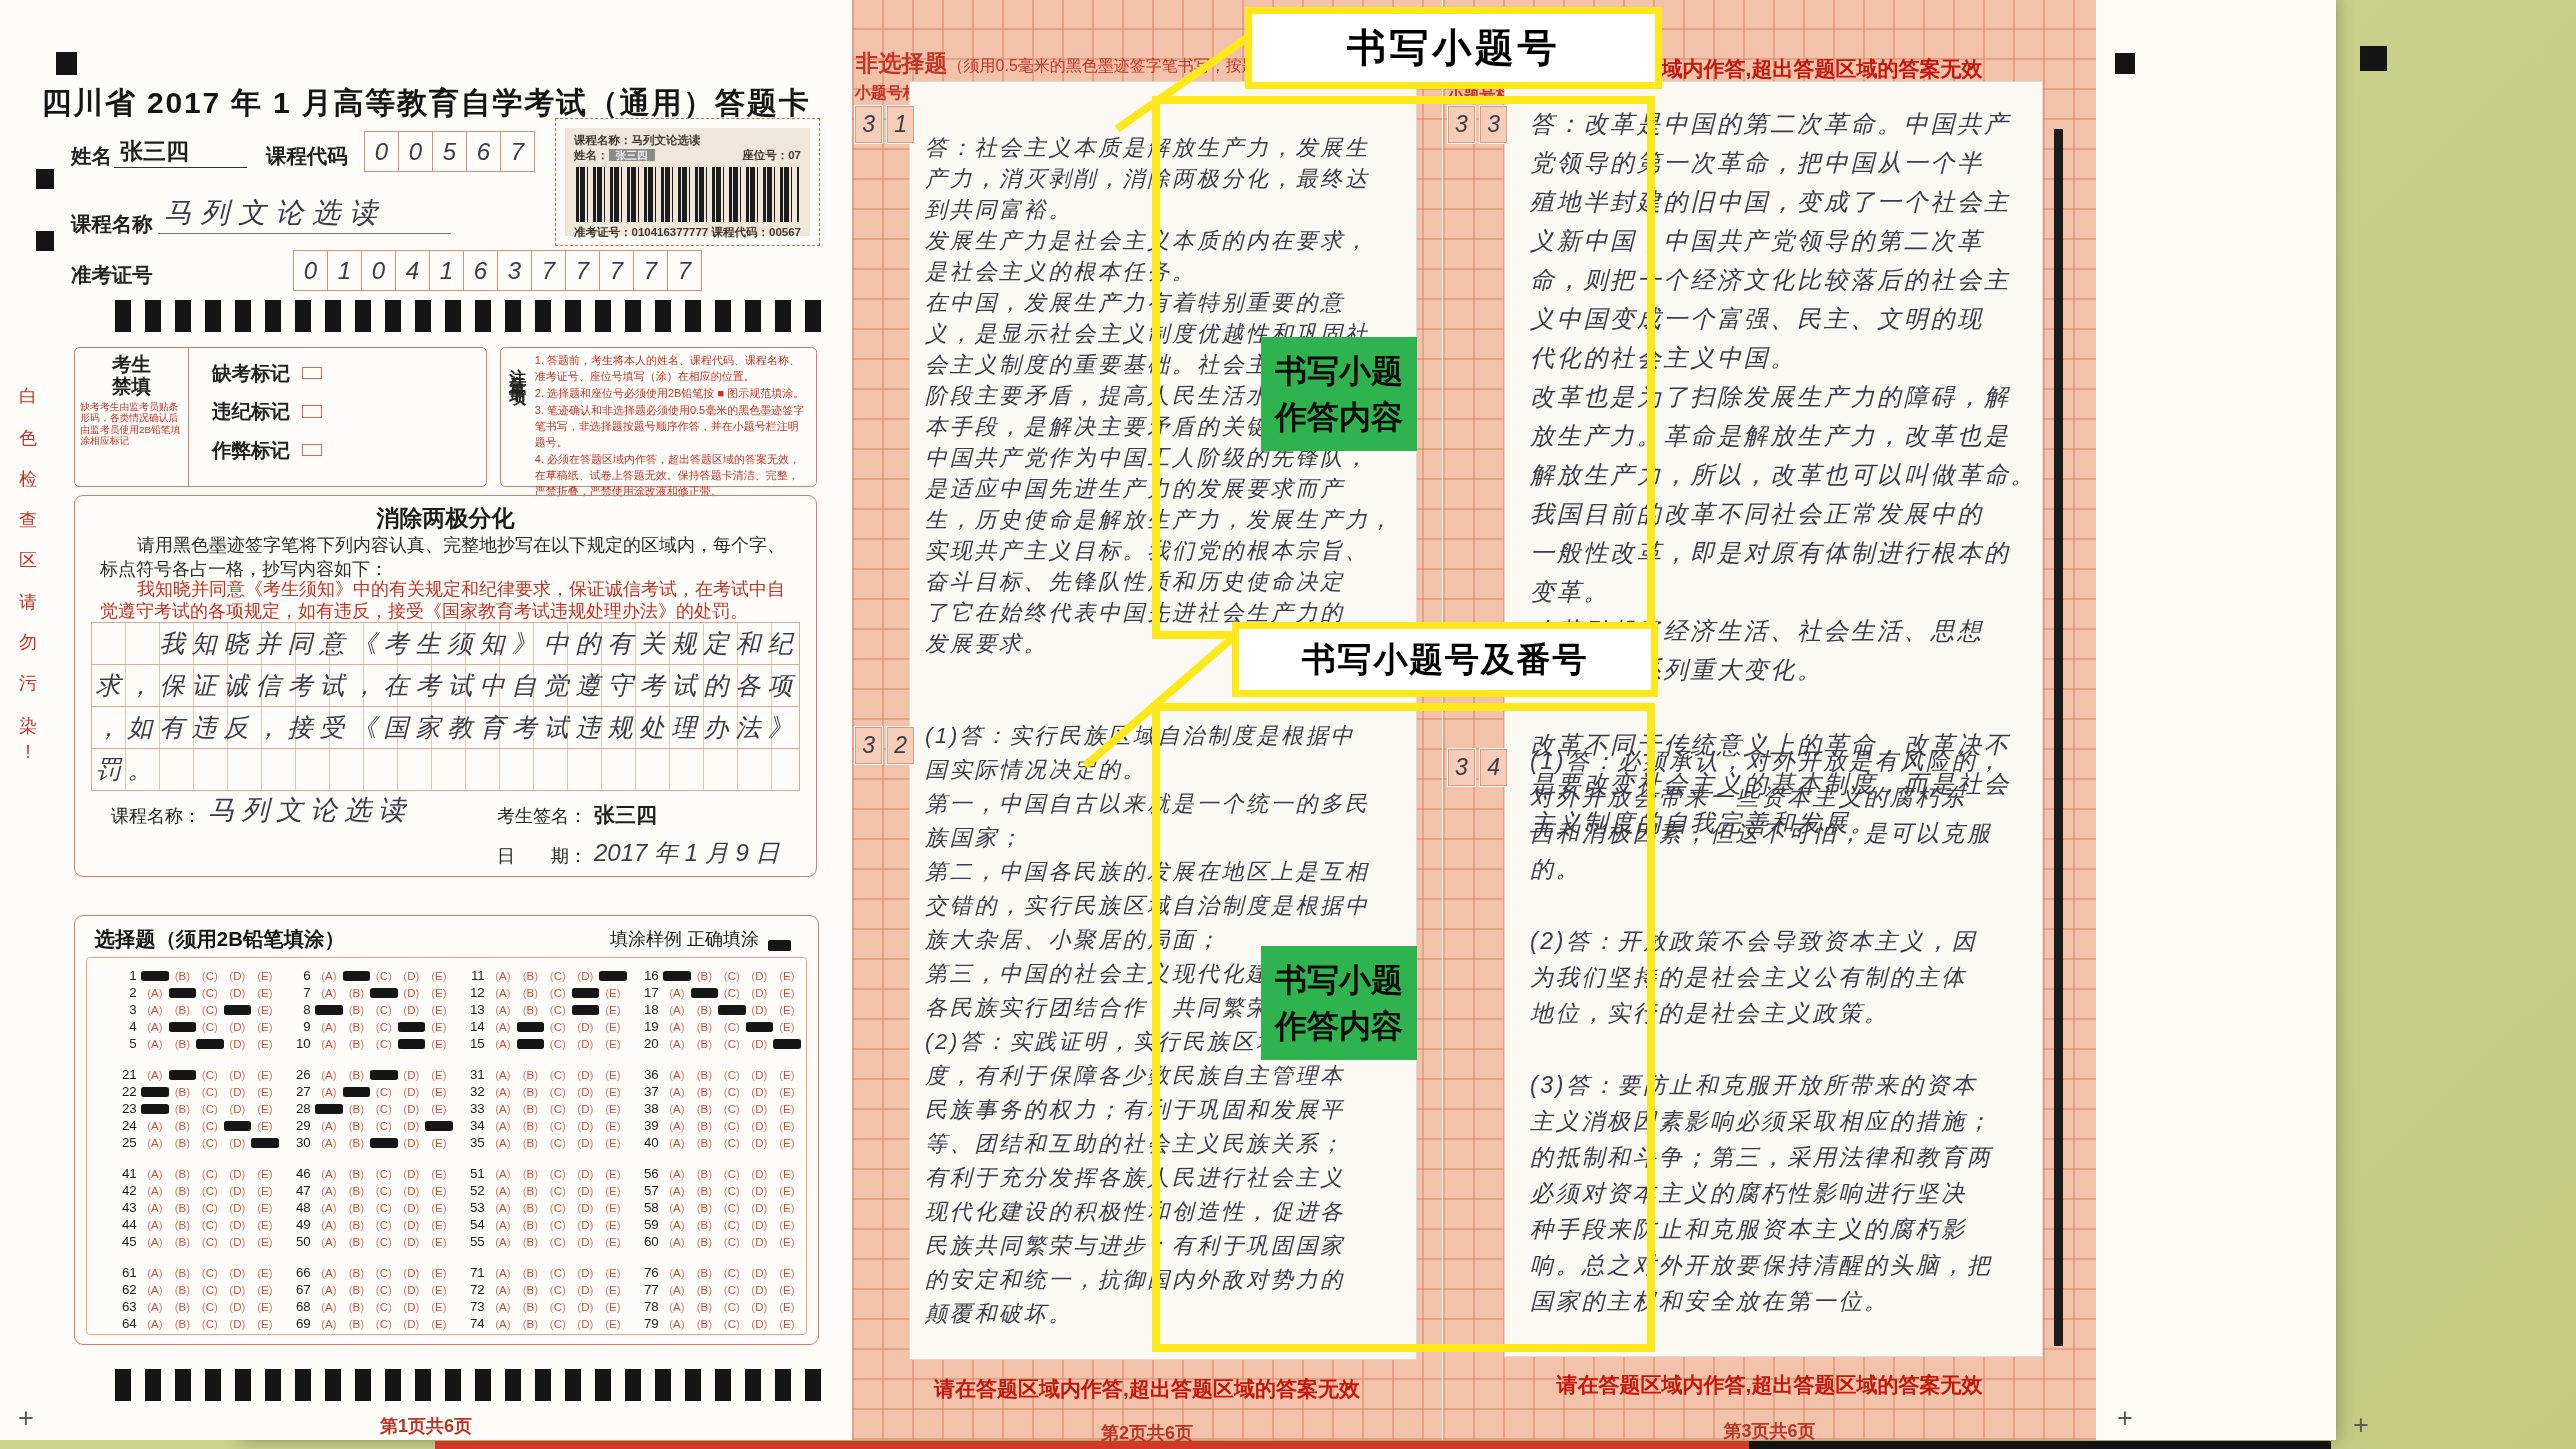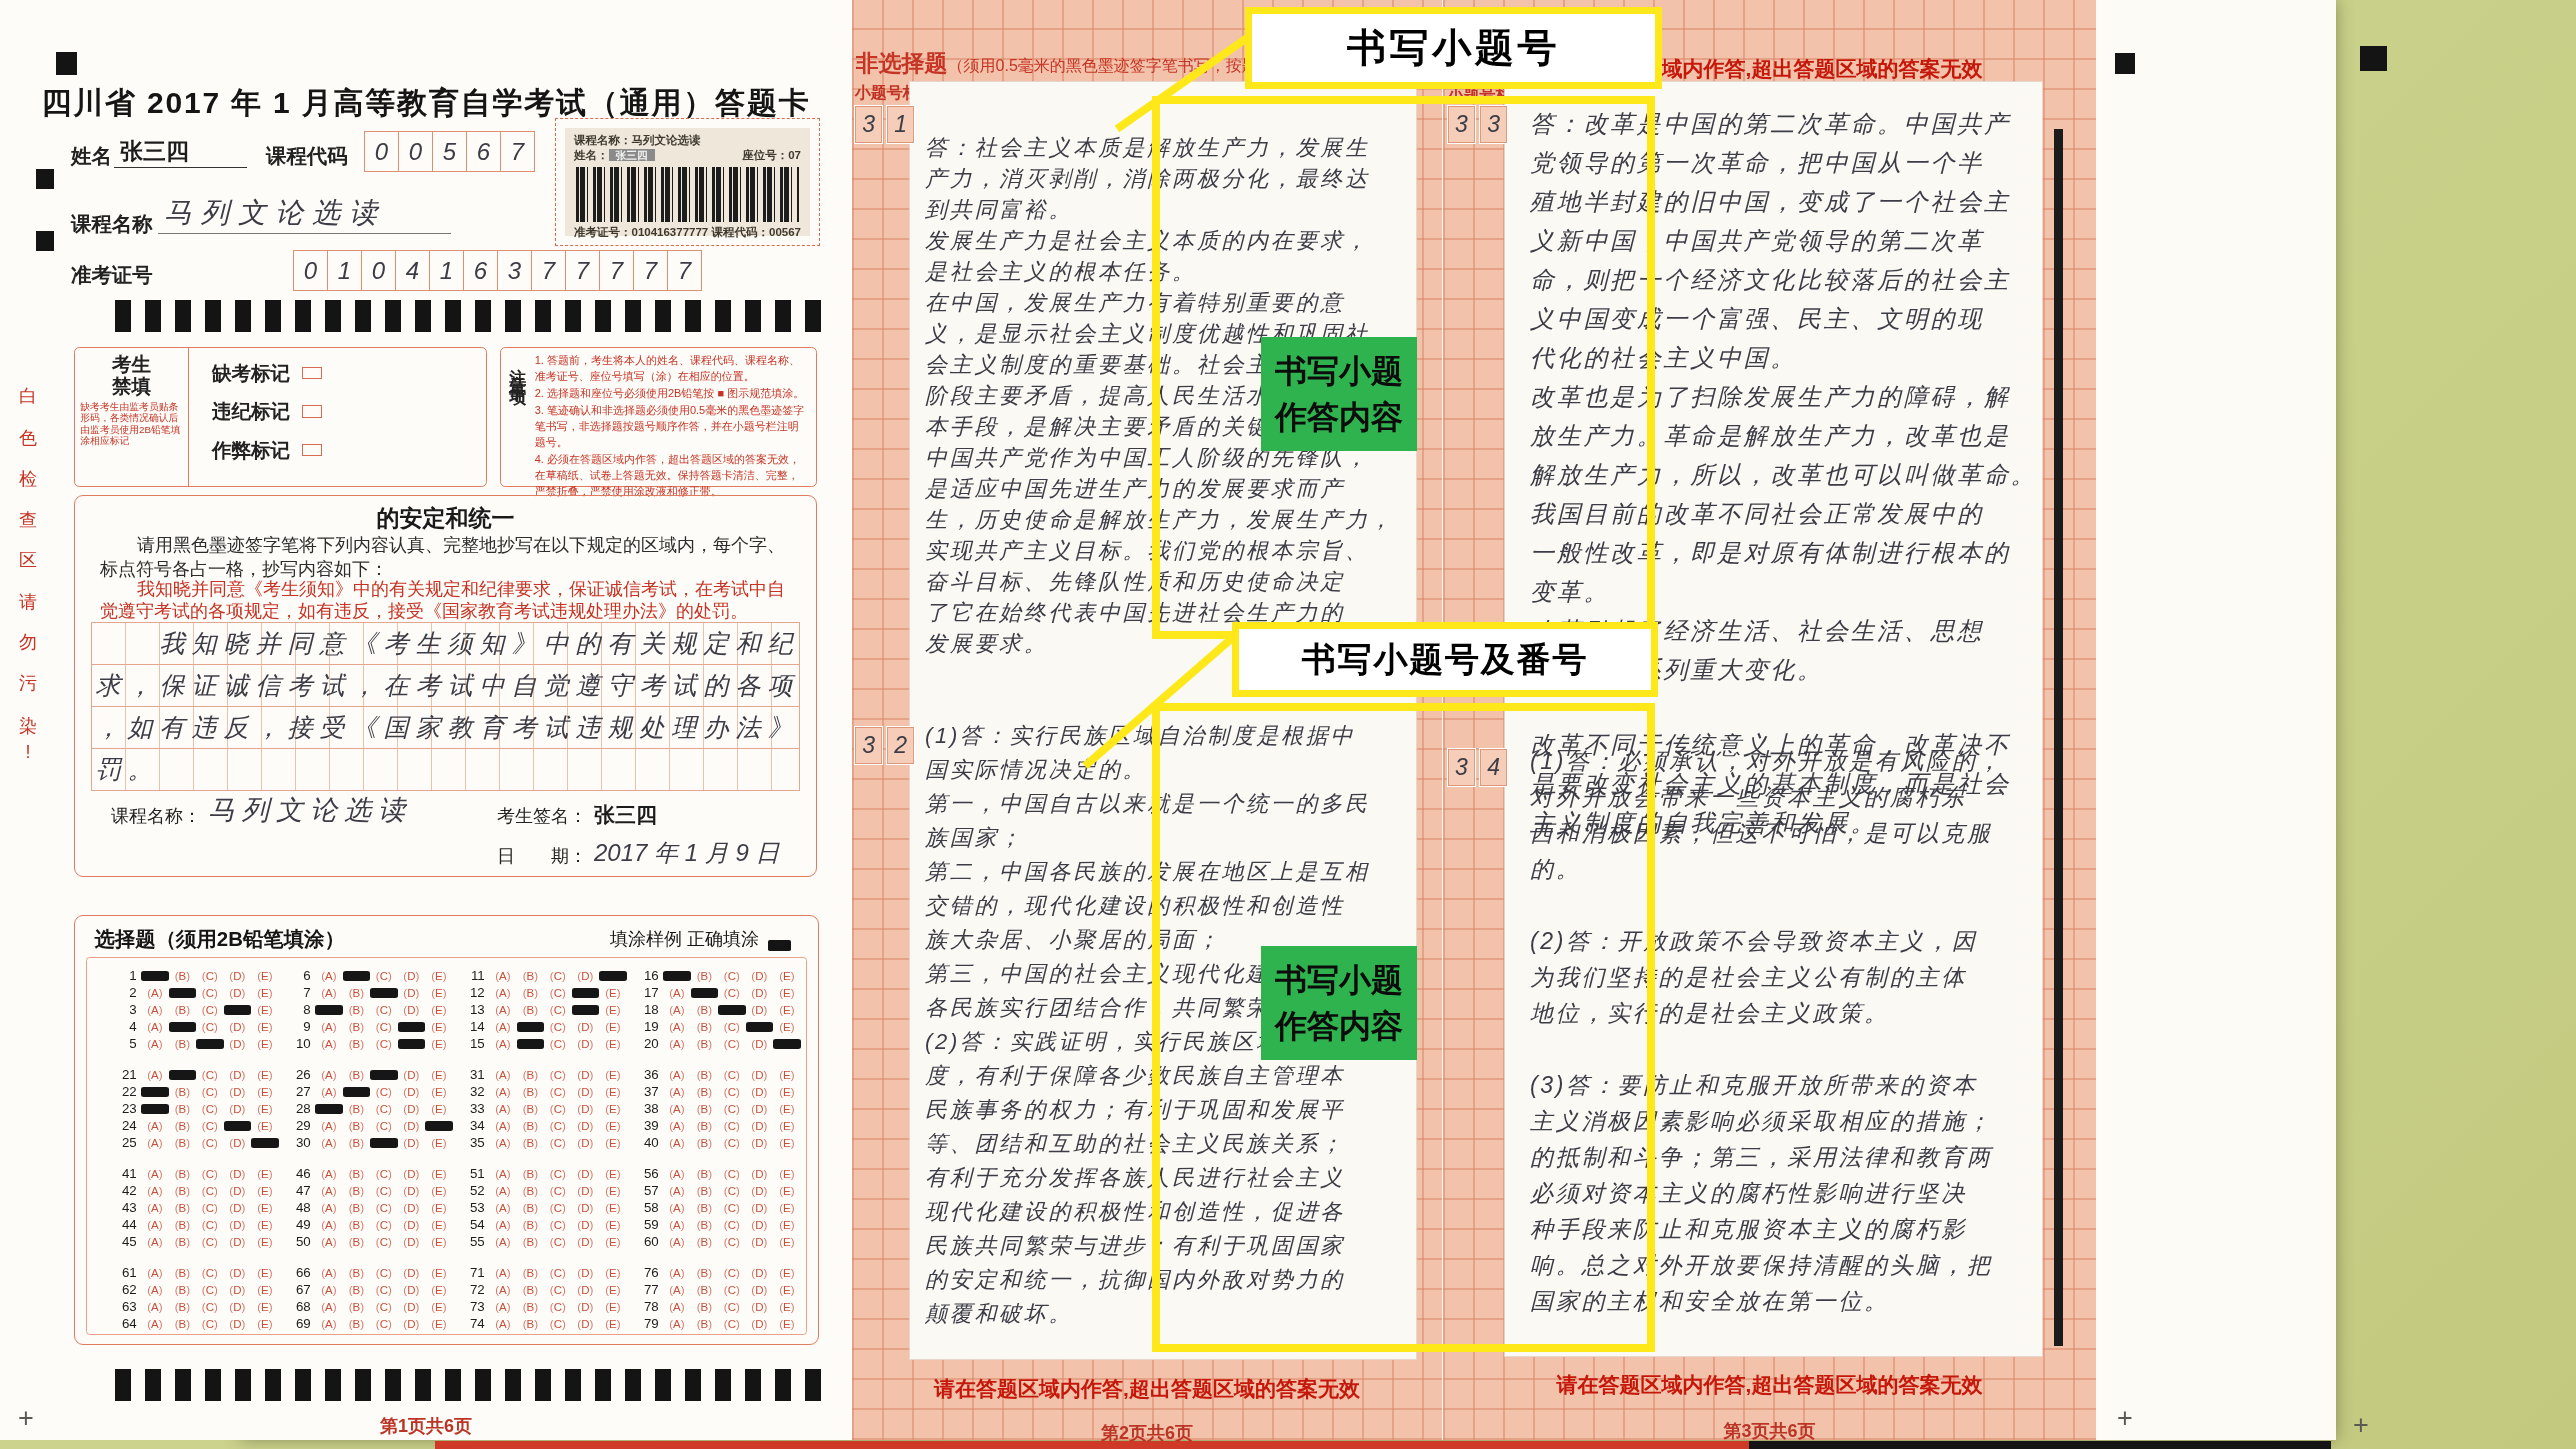--- a/index.html
+++ b/index.html
@@ -226,21 +226,21 @@
       <div id="notice-title" style="padding:7px 1.8px 0 5.3px;">注意事项</div>
       <div id="notice-items" style="padding:4.4px 7px 0 3.6px;">
         <div>1. 答题前，考生将本人的姓名、课程代码、课程名称、准考证号、座位号填写（涂）在相应的位置。</div>
         <div>2. 选择题和座位号必须使用2B铅笔按 ■ 图示规范填涂。</div>
         <div>3. 笔迹确认和非选择题必须使用0.5毫米的黑色墨迹签字笔书写，非选择题按题号顺序作答，并在小题号栏注明题号。</div>
         <div>4. 必须在答题区域内作答，超出答题区域的答案无效，在草稿纸、试卷上答题无效。保持答题卡清洁、完整，严禁折叠，严禁使用涂改液和修正带。</div>
       </div>
     </div>
 
     <div class="abs formbox" style="left:74px;top:495px;width:743px;height:382px;border-radius:9px;">
-      <div class="abs center" id="confirm-title" style="width:100%;top:7px;">的安定和统一</div>
+      <div class="abs center" id="confirm-title" style="width:100%;top:7px;">消除两极分化</div>
       <div class="abs" id="confirm-intro" style="left:25px;right:25px;top:37px;">请用黑色墨迹签字笔将下列内容认真、完整地抄写在以下规定的区域内，每个字、标点符号各占一格，抄写内容如下：</div>
       <div class="abs" id="confirm-pledge" style="left:25px;right:25px;top:82px;">我知晓并同意《考生须知》中的有关规定和纪律要求，保证诚信考试，在考试中自觉遵守考试的各项规定，如有违反，接受《国家教育考试违规处理办法》的处罚。</div>
       <div class="abs hw" id="pledge-grid" style="left:16px;right:16px;top:126px;">
           <div class="pledge-row">我知晓并同意《考生须知》中的有关规定和纪律要</div>
           <div class="pledge-row">求，保证诚信考试，在考试中自觉遵守考试的各项规定</div>
           <div class="pledge-row">，如有违反，接受《国家教育考试违规处理办法》的处</div>
           <div class="pledge-row">罚。</div>
         </div>
       <div class="abs sigrow" style="left:36px;top:308px;">课程名称：</div>
       <div class="abs hw" style="left:133px;top:296px;font-size:27px;letter-spacing:7px;">马列文论选读</div>
@@ -993,21 +993,21 @@
         <div class="hwline" style="height: 31px;">奋斗目标、先锋队性质和历史使命决定</div>
         <div class="hwline" style="height: 31px;">了它在始终代表中国先进社会生产力的</div>
         <div class="hwline" style="height: 31px;">发展要求。</div>
       </div>
     <div class="abs ans hw" id="answer32" style="left:73px;top:721px;width:487px;font-size:22px;letter-spacing:2.7px;">
         <div class="hwline" style="height: 34px;">(1)答：实行民族区域自治制度是根据中</div>
         <div class="hwline" style="height: 34px;">国实际情况决定的。</div>
         <div class="hwline" style="height: 34px;">第一，中国自古以来就是一个统一的多民</div>
         <div class="hwline" style="height: 34px;">族国家；</div>
         <div class="hwline" style="height: 34px;">第二，中国各民族的发展在地区上是互相</div>
-        <div class="hwline" style="height: 34px;">交错的，现代化建设的积极性和创造性</div>
+        <div class="hwline" style="height: 34px;">交错的，实行民族区域自治制度是根据中</div>
         <div class="hwline" style="height: 34px;">族大杂居、小聚居的局面；</div>
         <div class="hwline" style="height: 34px;">第三，中国的社会主义现代化建设，需要</div>
         <div class="hwline" style="height: 34px;">各民族实行团结合作，共同繁荣。</div>
         <div class="hwline" style="height: 34px;">(2)答：实践证明，实行民族区域自治制</div>
         <div class="hwline" style="height: 34px;">度，有利于保障各少数民族自主管理本</div>
         <div class="hwline" style="height: 34px;">民族事务的权力；有利于巩固和发展平</div>
         <div class="hwline" style="height: 34px;">等、团结和互助的社会主义民族关系；</div>
         <div class="hwline" style="height: 34px;">有利于充分发挥各族人民进行社会主义</div>
         <div class="hwline" style="height: 34px;">现代化建设的积极性和创造性，促进各</div>
         <div class="hwline" style="height: 34px;">民族共同繁荣与进步；有利于巩固国家</div>

